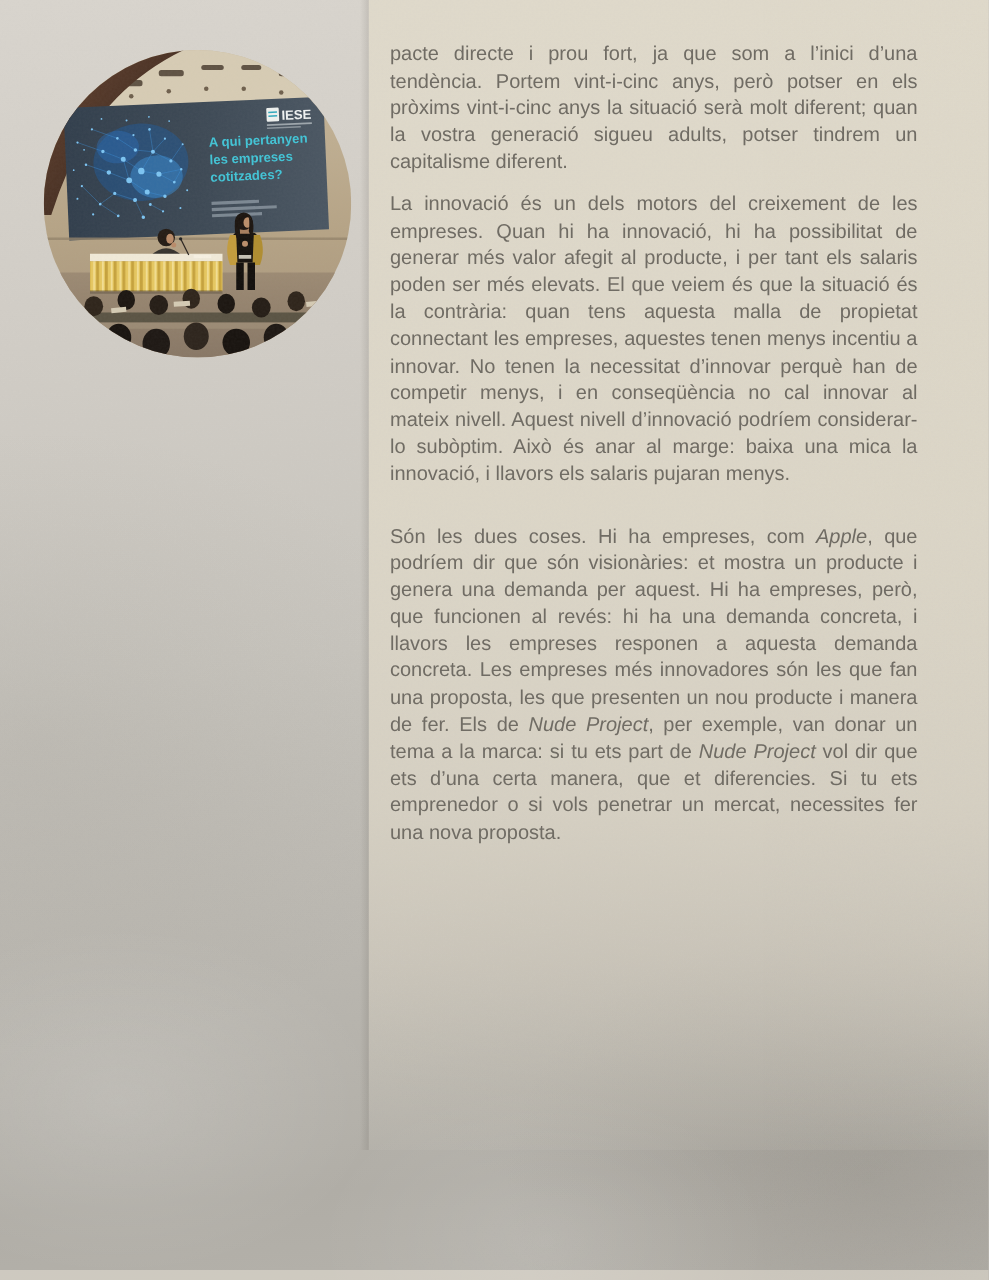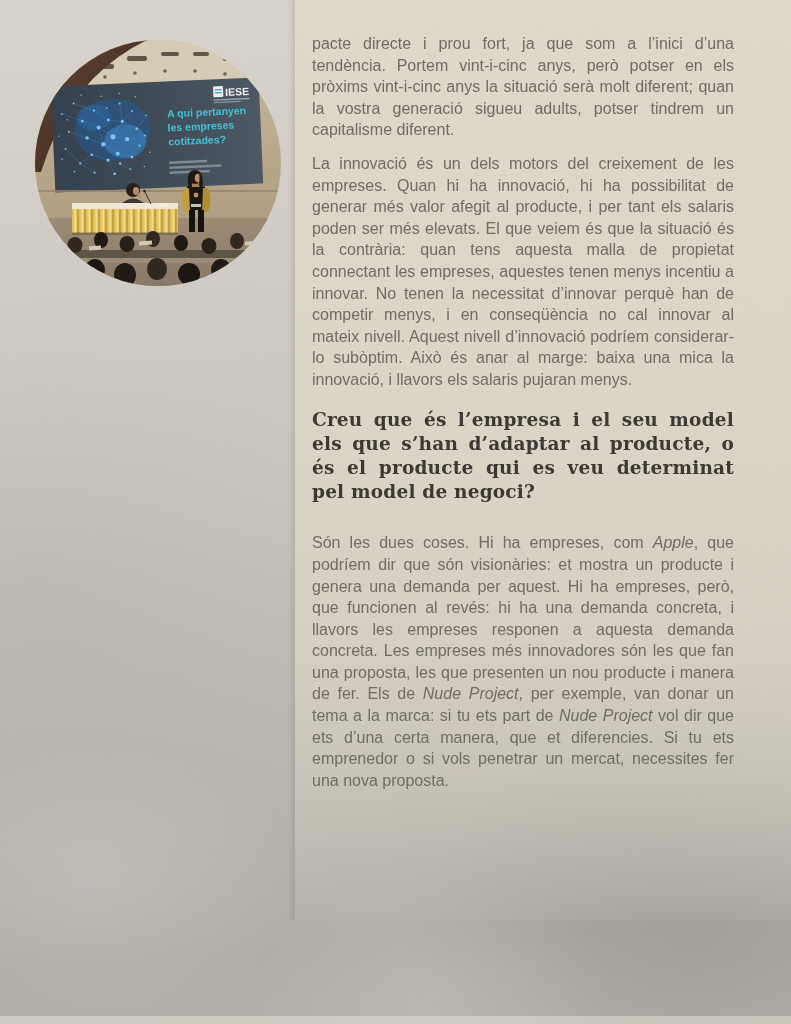--- a/index.html
+++ b/index.html
@@ -280,21 +280,20 @@
       </g>
     </g>
   </g>
 </svg>
 </div>
 
 <div class="col">
   <div class="content">
     <p class="intro">pacte directe i prou fort, ja que som a l’inici d’una tendència. Portem vint-i-cinc anys, però potser en els pròxims vint-i-cinc anys la situació serà molt diferent; quan la vostra generació sigueu adults, potser tindrem un capitalisme diferent.</p>
     <p class="answer a1"><span>La innovació és un dels motors del creixement de les empreses. Quan hi ha innovació, hi ha possibilitat de generar més valor afegit al producte, i per tant els salaris poden ser més elevats. El que veiem és que la situació és la contrària: quan tens aquesta malla de propietat connectant les empreses, aquestes tenen menys incentiu a innovar. No tenen la necessitat d’innovar perquè han de competir menys, i en conseqüència no cal innovar al mateix nivell. Aquest nivell d’innovació podríem considerar-lo subòptim. Això és anar al marge: baixa una mica la innovació, i llavors els salaris pujaran menys.</span></p>
-    <p class="question q2">Creu que és l’empresa i el seu model els que s’han d’adaptar al producte, o és el producte qui es veu determinat pel model de negoci?</p>
     <p class="answer a2"><span>Són les dues coses. Hi ha empreses, com </span><em>Apple</em><span>, que podríem dir que són visionàries: et mostra un producte i genera una demanda per aquest. Hi ha empreses, però, que funcionen al revés: hi ha una demanda concreta, i llavors les empreses responen a aquesta demanda concreta. Les empreses més innovadores són les que fan una proposta, les que presenten un nou producte i manera de fer. Els de </span><em>Nude Project</em><span>, per exemple, van donar un tema a la marca: si tu ets part de </span><em>Nude Project</em><span> vol dir que ets d’una certa manera, que et diferencies. Si tu ets emprenedor o si vols penetrar un mercat, necessites fer una nova proposta.</span></p>
   </div>
 </div>
 
 <svg class="grain" width="791" height="1024">
   <filter id="g">
     <feTurbulence type="fractalNoise" baseFrequency="0.55" numOctaves="2" seed="7"></feTurbulence>
     <feColorMatrix type="matrix" values="0 0 0 0 0.45  0 0 0 0 0.44  0 0 0 0 0.42  0 0 0 0.6 0"></feColorMatrix>
   </filter>
   <rect width="791" height="1024" filter="url(#g)"></rect>

